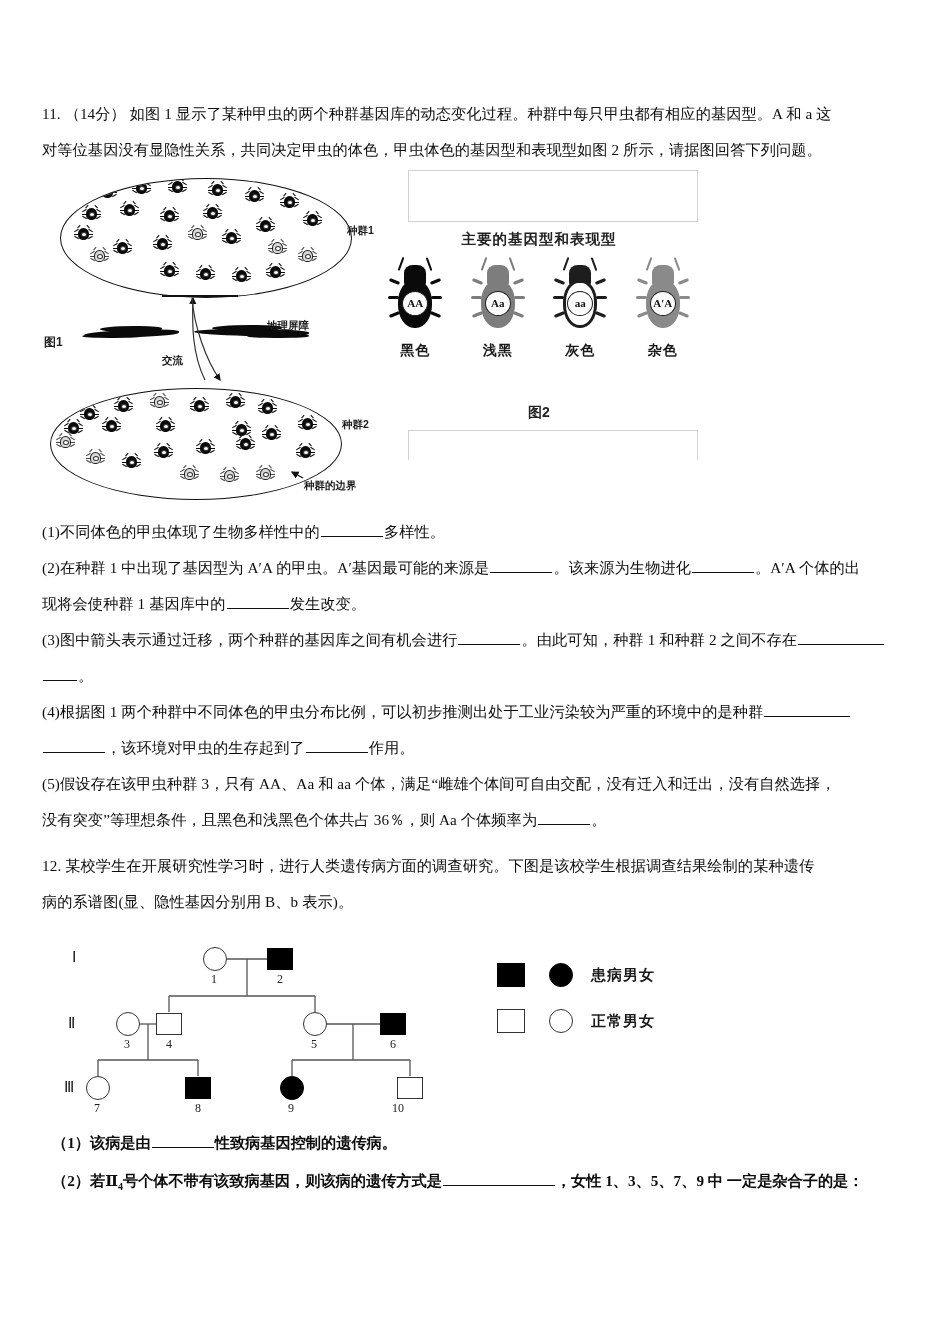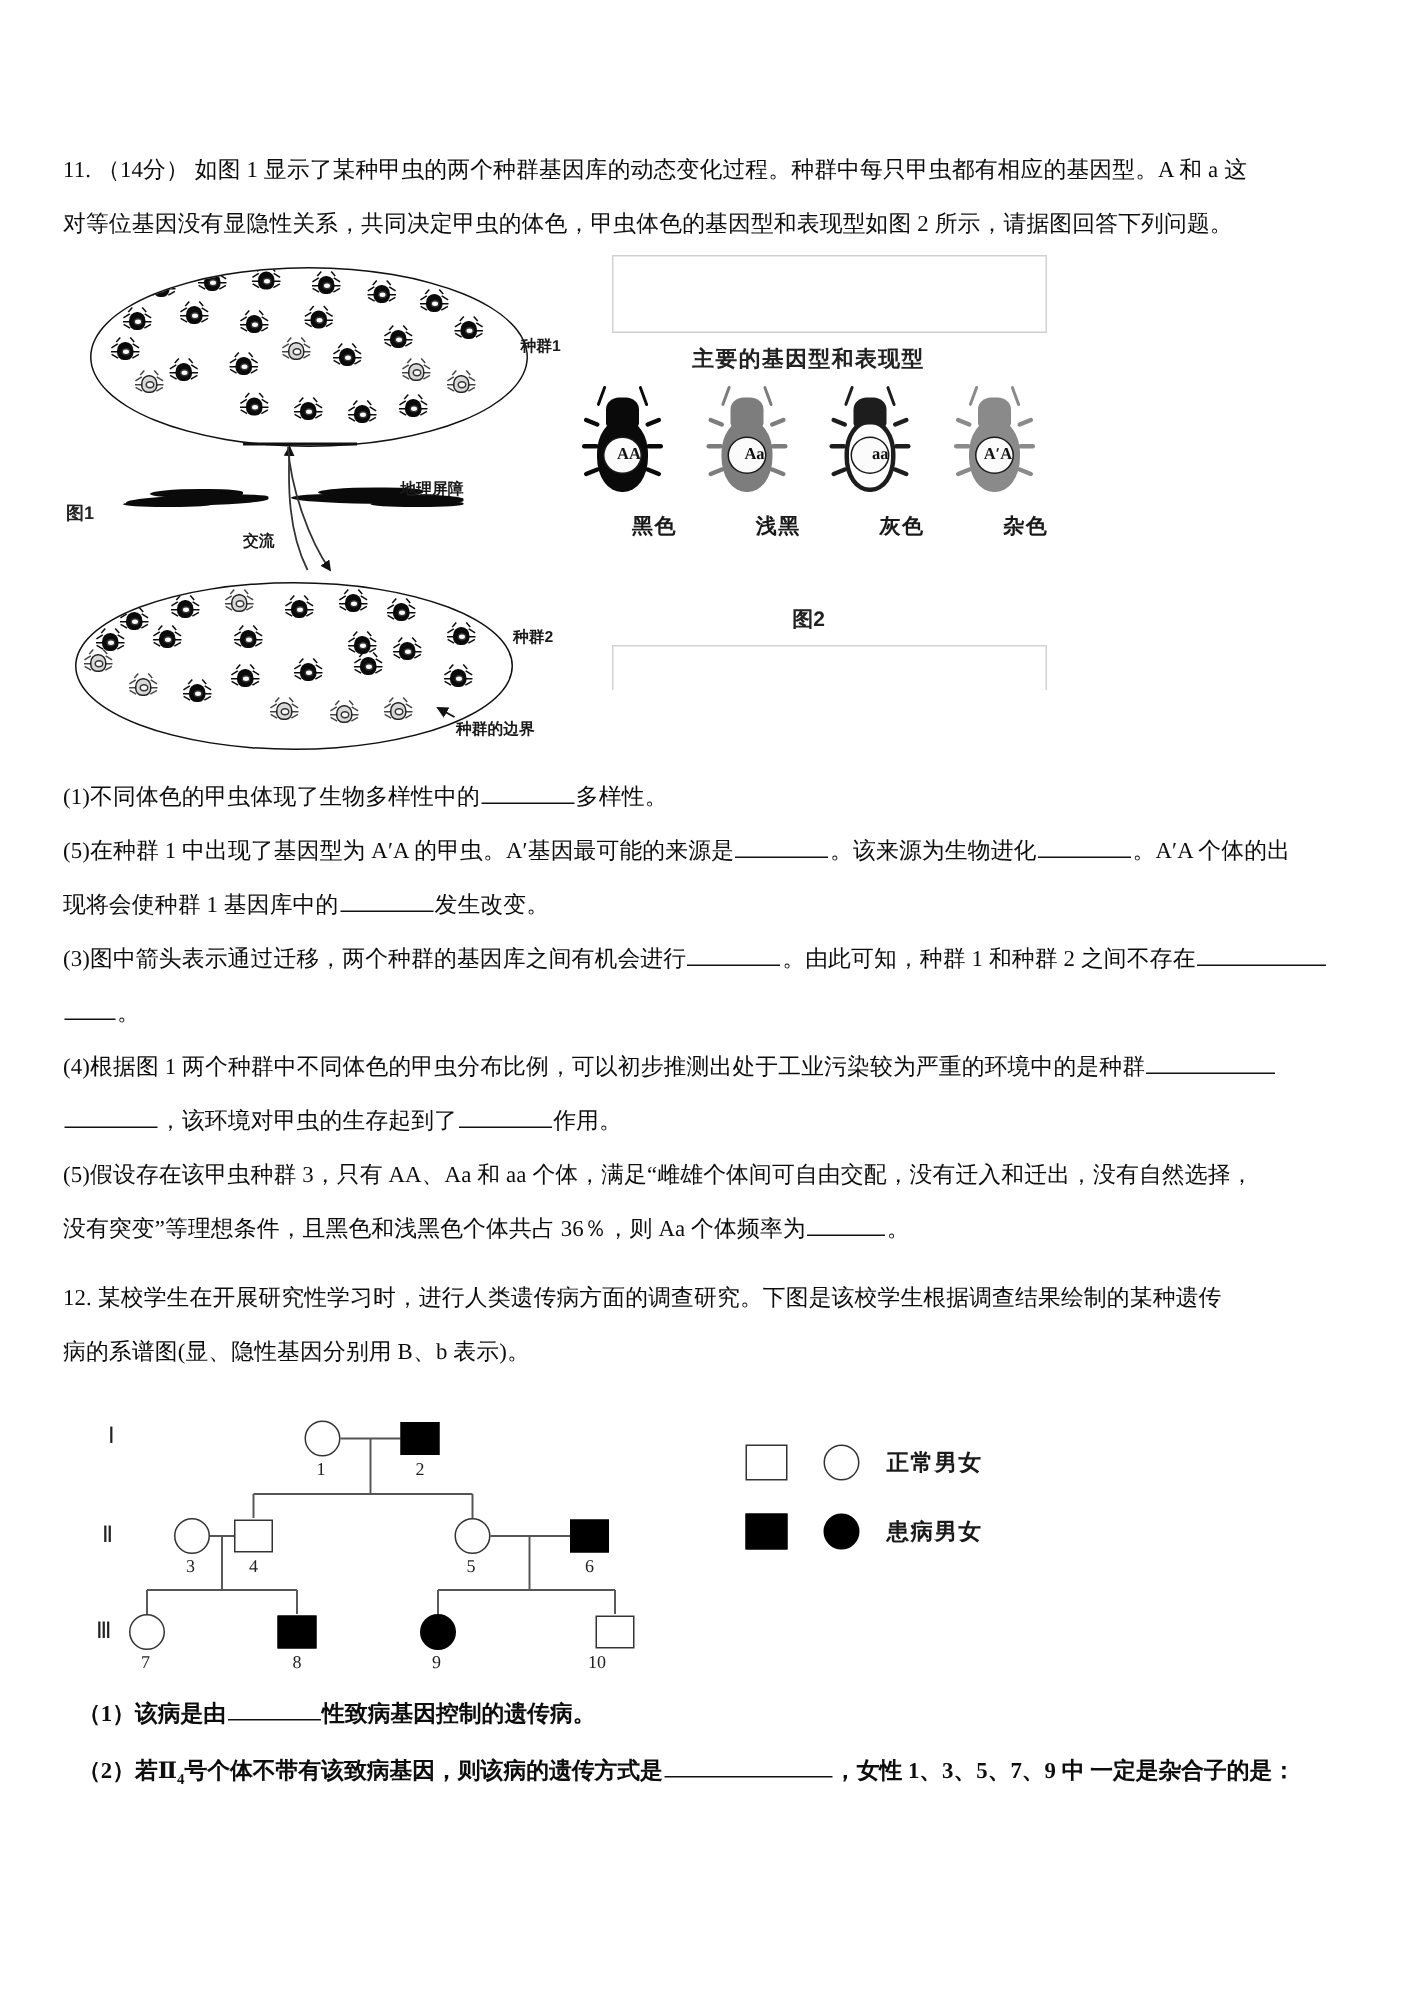--- a/index.html
+++ b/index.html
@@ -201,21 +201,21 @@
   .fig2-row {
     position: absolute;
     left: 0; top: 44px;
     width: 330px;
     display: flex;
     justify-content: space-around;
     align-items: flex-end;
   }
   .bcell {
     width: 72px;
-    text-align: right;
+    text-align: center;
   }
   .big-beetle {
     position: relative;
     width: 48px;
     height: 78px;
     margin: 0 auto;
   }
   .big-beetle .thorax {
     position: absolute;
     left: 13px; top: 7px;
@@ -1072,21 +1072,21 @@
         <div class="fig2-caption">图2</div>
         <div class="fig2-box-bottom"></div>
       </div>
     </div>
 
     <div class="qline">
       <span>(1)不同体色的甲虫体现了生物多样性中的</span><span class="blank b-m"></span><span>多样性。</span>
     </div>
 
     <div class="qline">
-      <span>(5)在种群 1 中出现了基因型为 A′A 的甲虫。A′基因最可能的来源是</span><span class="blank b-m"></span><span>。该来源为生物进化</span><span class="blank b-m"></span><span>。A′A 个体的出</span>
+      <span>(2)在种群 1 中出现了基因型为 A′A 的甲虫。A′基因最可能的来源是</span><span class="blank b-m"></span><span>。该来源为生物进化</span><span class="blank b-m"></span><span>。A′A 个体的出</span>
     </div>
     <div class="qline">
       <span>现将会使种群 1 基因库中的</span><span class="blank b-m"></span><span>发生改变。</span>
     </div>
 
     <div class="qline">
       <span>(3)图中箭头表示通过迁移，两个种群的基因库之间有机会进行</span><span class="blank b-m"></span><span>。由此可知，种群 1 和种群 2 之间不存在</span><span class="blank b-l"></span>
     </div>
     <div class="qline">
       <span class="blank b-xs"></span><span>。</span>
@@ -1174,29 +1174,29 @@
 
         <div class="sym ci filled" style="left:220px;top:142px"></div>
         <div class="id" style="left:228px;top:167px">9</div>
 
         <div class="sym sq" style="left:337px;top:143px"></div>
         <div class="id" style="left:332px;top:167px">10</div>
       </div>
 
       <div class="legend">
         <div class="leg-row">
+          <div class="leg-sq filled"></div>
+          <div class="leg-ci filled"></div>
+          <div class="leg-text">患病男女</div>
+        </div>
+        <div class="leg-row">
           <div class="leg-sq"></div>
           <div class="leg-ci"></div>
           <div class="leg-text">正常男女</div>
         </div>
-        <div class="leg-row">
-          <div class="leg-sq filled"></div>
-          <div class="leg-ci filled"></div>
-          <div class="leg-text">患病男女</div>
-        </div>
       </div>
     </div>
 
     <div class="sub-q" style="padding-left:10px">
       <span>（1）该病是由</span><span class="blank b-m"></span><span>性致病基因控制的遗传病。</span>
     </div>
     <div class="sub-q" style="padding-left:10px">
       <span>（2）若Ⅱ</span><sub>4</sub><span>号个体不带有该致病基因，则该病的遗传方式是</span><span class="blank b-xl"></span><span>，女性 1、3、5、7、9 中 一定是杂合子的是：</span>
     </div>
 

